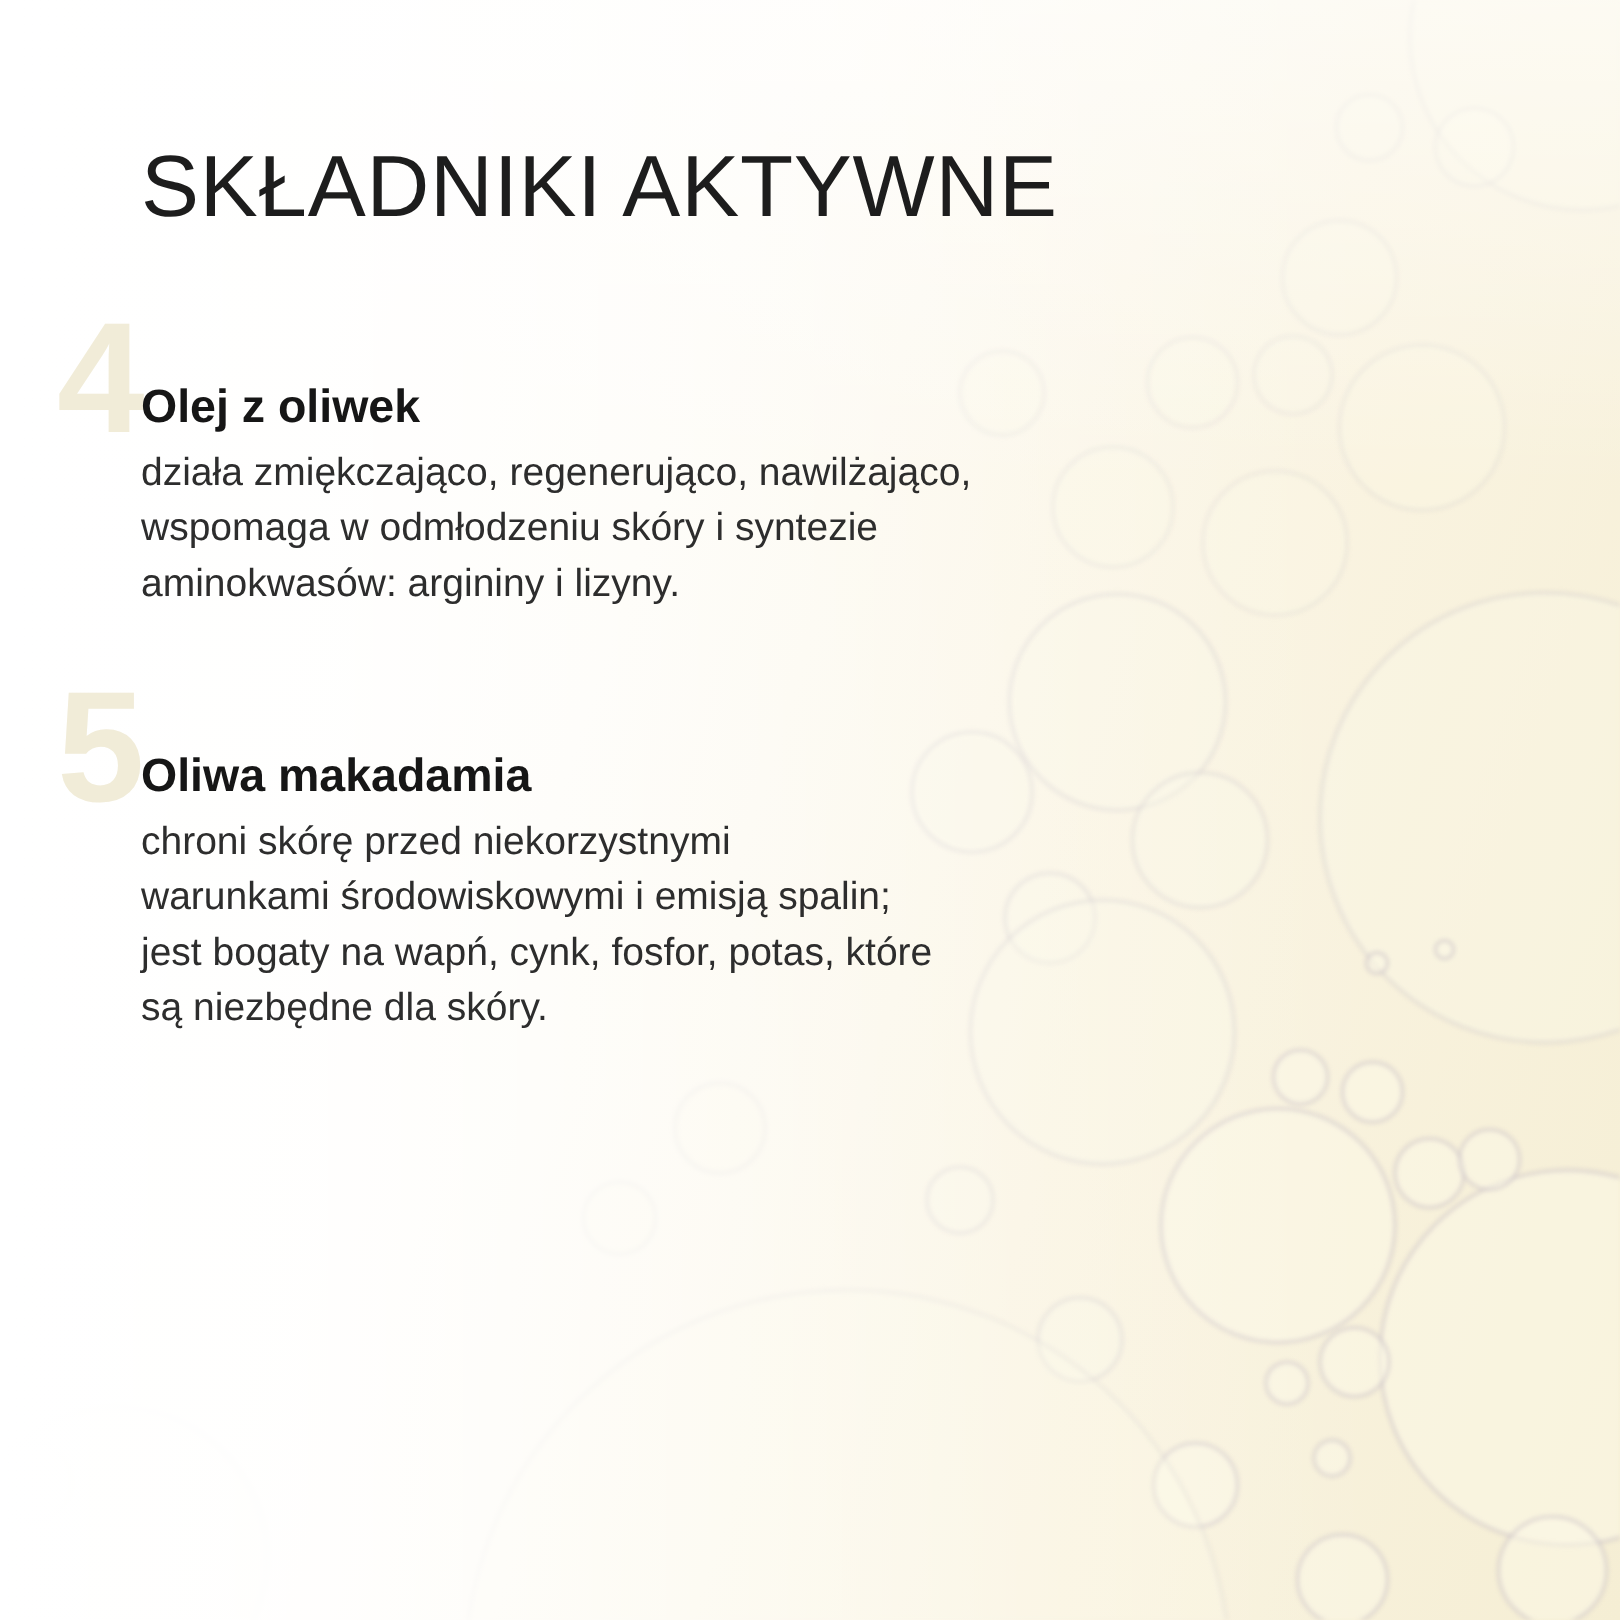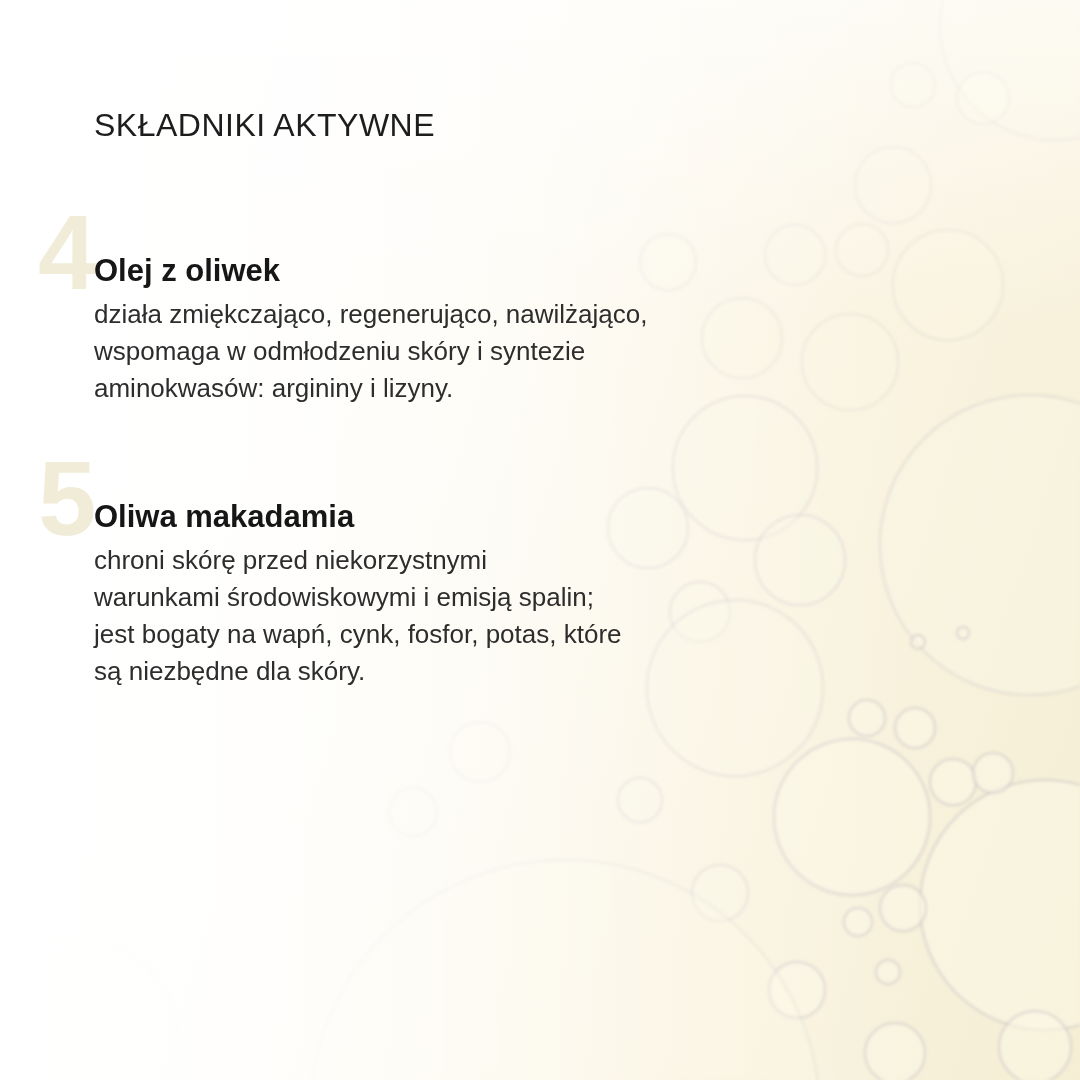--- a/index.html
+++ b/index.html
@@ -57,21 +57,21 @@
         rgba(255,255,255,1) 0%,
         rgba(255,255,255,0.88) 20%,
         rgba(255,255,255,0.55) 42%,
         rgba(255,255,255,0.18) 65%,
         rgba(255,255,255,0) 85%);
   }
   .page-title {
     position: absolute;
     left: 94px;
     top: 97px;
-    font-size: 32px;
+    font-size: 58px;
     line-height: 56px;
     font-weight: 300;
     letter-spacing: 0.5px;
     color: var(--heading-text);
     text-transform: uppercase;
     white-space: nowrap;
   }
   .ingredient-section {
     position: absolute;
     left: 94px;

